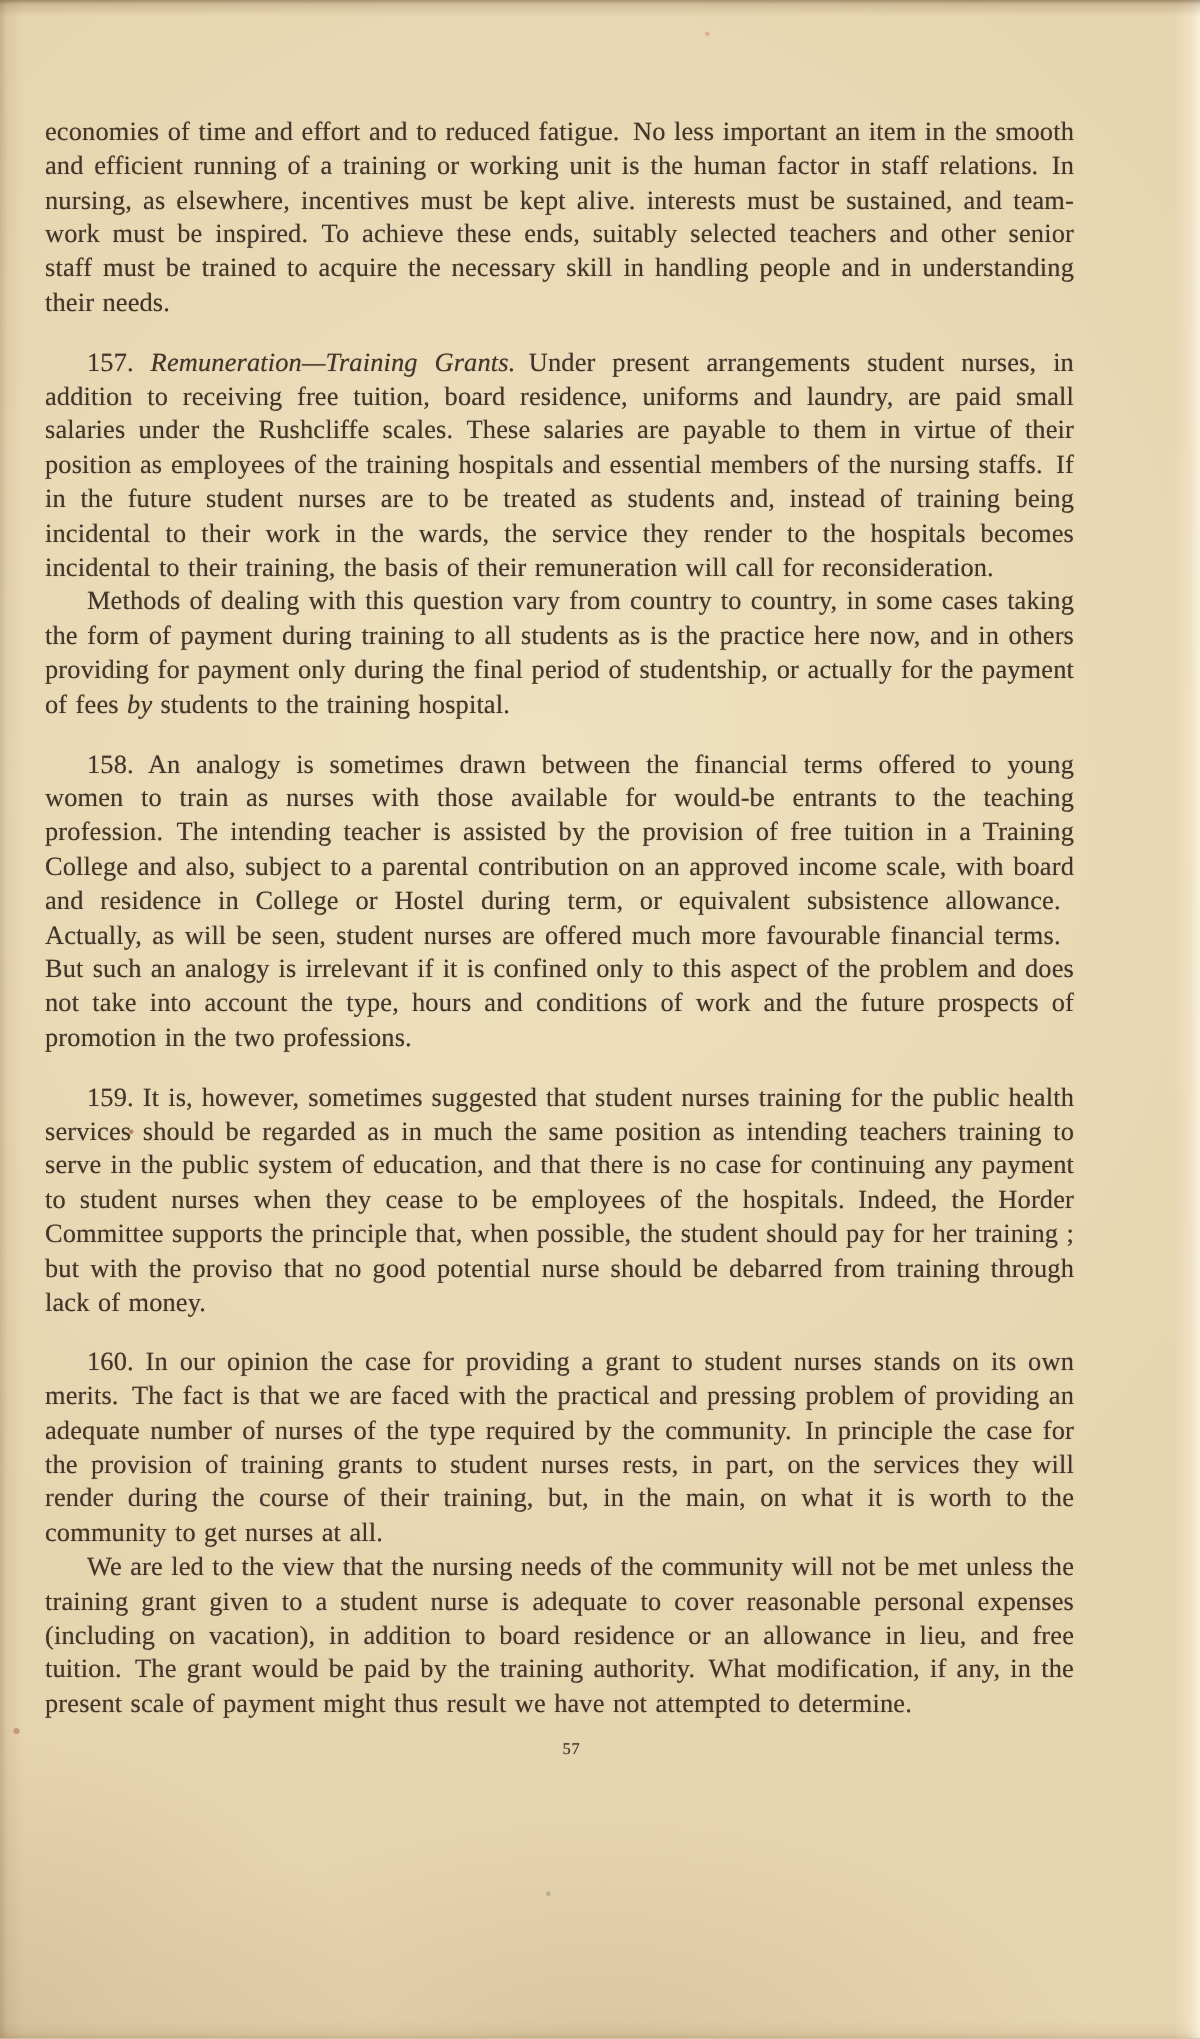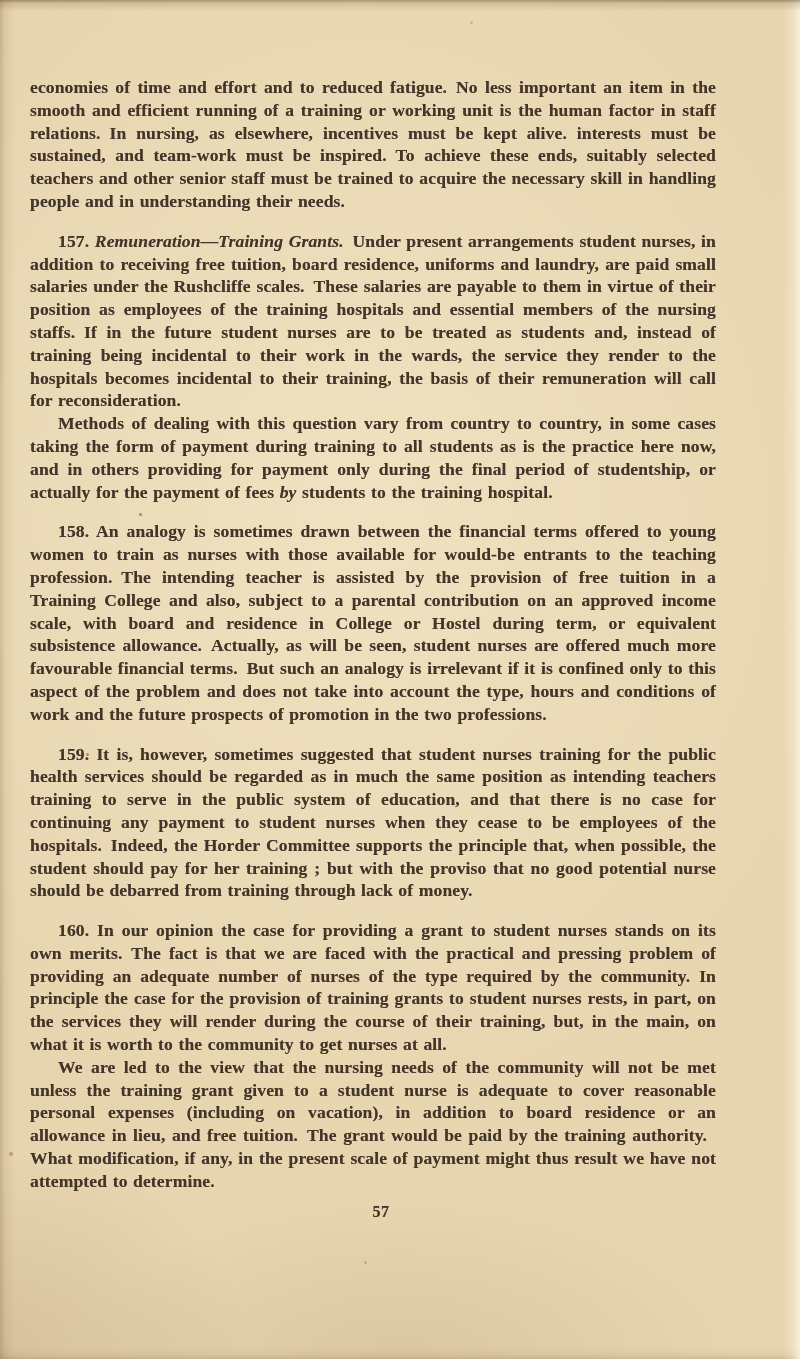--- a/index.html
+++ b/index.html
@@ -24,31 +24,30 @@
     position: absolute;
     left: 30px;
     top: 76px;
     width: 686px;
     text-align: justify;
     font-size: 17.6px;
     line-height: 22.8px;
     letter-spacing: 0.1px;
     word-spacing: 0.06em;
     text-shadow: 0 0 0.6px rgba(66,51,38,0.55);
-    font-weight: bold;
   }
   .para { margin: 0; text-indent: 28px; }
   .para.flush { text-indent: 0; }
   .para.sect { margin-top: 17px; }
   .seg.italic { font-style: italic; }
   .folio {
     margin-top: 8px;
     text-align: center;
     padding-left: 16px;
-    font-size: 16px;
+    font-size: 11px;
     letter-spacing: 0.5px;
   }
   .speck { position: absolute; display: block; border-radius: 50%; }
   .s1 { left:139px; top:513px; width:3px;  height:3px;  background: rgba(96,66,44,0.55); }
   .s2 { left:86px;  top:753px; width:3px;  height:3px;  background: rgba(140,62,48,0.55); }
   .s3 { left:9px;   top:1152px;width:4px;  height:4px;  background: rgba(150,70,52,0.40); }
   .s4 { left:364px; top:1261px;width:3px;  height:3px;  background: rgba(110,120,110,0.40); }
   .s5 { left:470px; top:21px;  width:3px;  height:3px;  background: rgba(190,120,100,0.40); }
 </style>
 </head>

